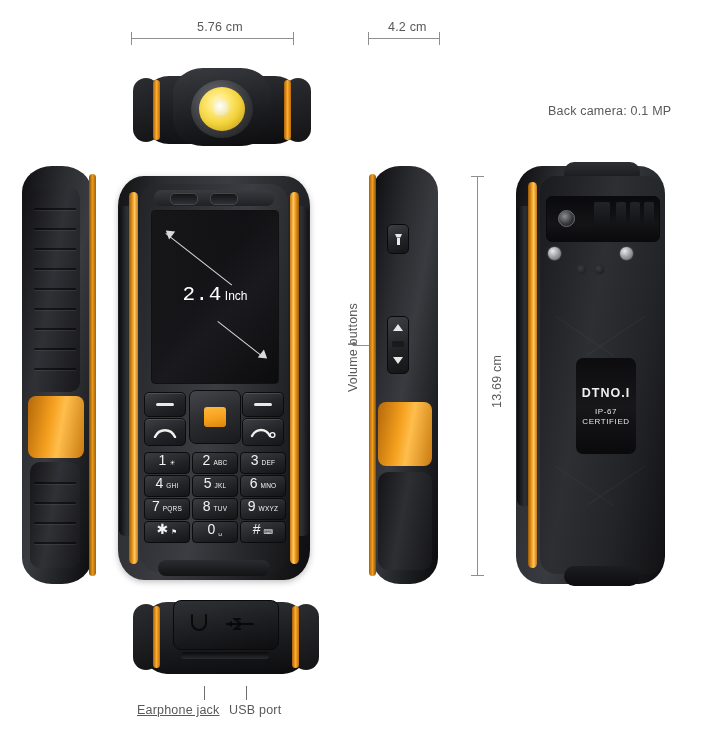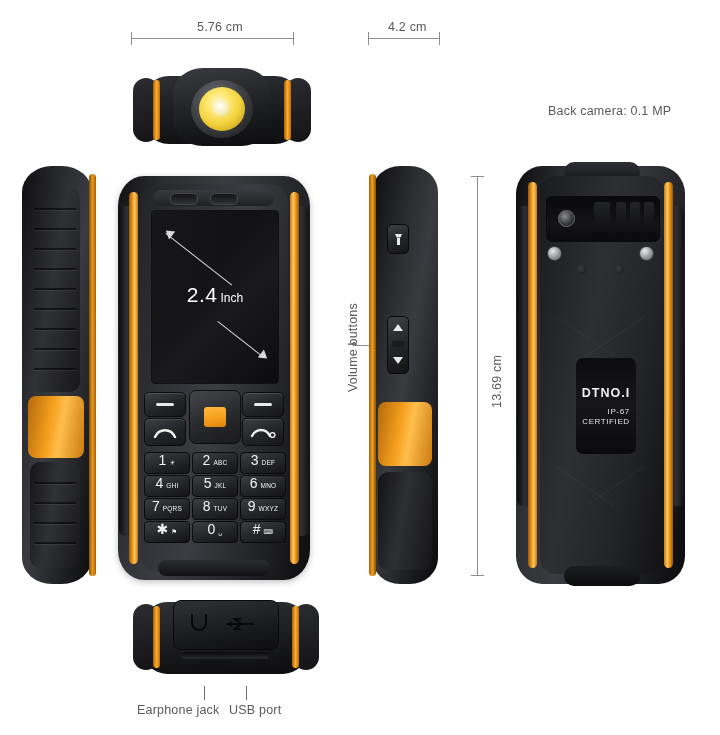--- a/index.html
+++ b/index.html
@@ -42,21 +42,21 @@
   .spk.a{left:52px;}
   .spk.b{left:92px;}
   .fv-screen{
     position:absolute;left:33px;top:34px;width:126px;height:172px;border-radius:4px;
     background:linear-gradient(135deg,#0a0a0c 0%,#131316 40%,#1a1a1e 60%,#0c0c0e 100%);
     border:1px solid #111;overflow:hidden;
   }
   .fv-screen-gloss{position:absolute;left:-20%;top:-30%;width:80%;height:160%;
     background:linear-gradient(115deg,rgba(255,255,255,.07),rgba(255,255,255,0) 60%);transform:rotate(8deg);}
   .screen-txt{position:absolute;left:0;right:0;top:72px;text-align:center;color:#fff;}
-  .screen-txt .num{font-size:21px;letter-spacing:.5px;}
+  .screen-txt .num{font-size:21px;letter-spacing:.5px;font-family:Liberation Mono, monospace;}
   .screen-txt .unit{font-size:12px;margin-left:3px;}
   .diag{position:absolute;height:1px;background:#d9d9d9;transform-origin:0 0;}
   .arrowhead{position:absolute;width:0;height:0;}
 
   .fv-keyarea{position:absolute;left:26px;top:214px;width:140px;height:170px;}
   .key{
     position:absolute;border-radius:5px;
     background:linear-gradient(160deg,#3e3f44,#232428 55%,#17171a);
     border:1px solid #0c0c0e;
     box-shadow:inset 0 1px 0 rgba(255,255,255,.12);
@@ -142,21 +142,21 @@
     background:linear-gradient(100deg,#0d0d0f,#2b2c30 30%,#3a3b40 50%,#1e1f22 76%,#0a0a0c);}
   .rv-ostrip{position:absolute;left:7px;top:8px;width:7px;height:402px;border-radius:4px;
     background:linear-gradient(90deg,#a85f08,#f0a01e 50%,#8a4f06);}
   .rv-btn{position:absolute;left:25px;border-radius:5px;
     background:linear-gradient(160deg,#3e3f44,#232428 55%,#151517);border:1px solid #0a0a0c;}
   .rv-orangeblock{position:absolute;left:16px;top:236px;width:54px;height:64px;border-radius:8px;
     background:linear-gradient(100deg,#b4680a,#f5a01e 40%,#ffbe4c 58%,#c97a10);}
   .tri{width:0;height:0;position:absolute;}
 
   
-  #back-view{left:516px;top:166px;width:169px;height:418px;}
+  #back-view{left:516px;top:166px;width:149px;height:418px;}
   .bk-outer{position:absolute;inset:0;border-radius:26px/28px;
     background:linear-gradient(100deg,#0e0e10 0%,#2b2c30 20%,#3a3b40 46%,#212226 74%,#0c0c0e 100%);}
   .bk-orange-l{position:absolute;left:12px;top:16px;width:9px;height:386px;border-radius:6px;
     background:linear-gradient(90deg,#9c5a08,#f6a322 45%,#ffc764 62%,#c57910);}
   .bk-orange-r{position:absolute;right:12px;top:16px;width:9px;height:386px;border-radius:6px;
     background:linear-gradient(90deg,#c57910,#ffc764 38%,#f6a322 55%,#9c5a08);}
   .bk-grip{position:absolute;width:16px;border-radius:6px;
     background:linear-gradient(90deg,#0b0b0d,#2f3035 50%,#121214);}
   .bk-grip.l{left:1px;}
   .bk-grip.r{right:1px;}
@@ -167,21 +167,21 @@
   .bk-lens{position:absolute;left:42px;top:44px;width:15px;height:15px;border-radius:50%;
     background:radial-gradient(circle at 38% 35%,#8d8e92,#3a3b3f 55%,#0d0d0f);
     border:1px solid #6e6f73;}
   .bk-vent{position:absolute;background:linear-gradient(180deg,#222328,#0d0d0f);border-radius:2px;}
   .screw{position:absolute;width:13px;height:13px;border-radius:50%;
     background:radial-gradient(circle at 36% 32%,#e9eaec,#9d9ea1 50%,#5d5e61 100%);border:1px solid #3c3d40;}
   .bk-label{position:absolute;left:60px;top:192px;width:60px;height:96px;border-radius:7px;
     background:linear-gradient(180deg,#0c0c0e,#17171a 50%,#0a0a0c);
     display:flex;flex-direction:column;align-items:center;justify-content:center;gap:7px;}
   .bk-brand{color:#efefef;font-size:12.5px;letter-spacing:1px;font-weight:700;}
-  .bk-cert{color:#e2e2e2;font-size:8px;line-height:1.25;text-align:right;letter-spacing:.6px;}
+  .bk-cert{color:#e2e2e2;font-size:8px;line-height:1.25;text-align:center;letter-spacing:.6px;}
   .bk-tex{position:absolute;height:1px;background:rgba(255,255,255,.045);transform-origin:0 0;}
   .bk-top{position:absolute;left:48px;top:-4px;width:76px;height:22px;border-radius:10px;
     background:linear-gradient(180deg,#2e2f33,#141416);}
   .bk-bot{position:absolute;left:48px;bottom:-2px;width:76px;height:20px;border-radius:10px;
     background:linear-gradient(180deg,#1c1d20,#0c0c0e);}
   .bk-smallcirc{position:absolute;width:9px;height:9px;border-radius:50%;
     background:radial-gradient(circle at 38% 35%,#3c3d41,#17171a);border:1px solid #2a2b2e;}
 </style>
 </head>
 <body>
@@ -411,14 +411,14 @@
     <path d="M2 8 h26" stroke="#090909" stroke-width="2" stroke-linecap="round"></path>
     <path d="M2 8 l5 -3 v6 Z" fill="#090909"></path>
     <path d="M16 8 l-6 -5 h5" stroke="#090909" stroke-width="2" fill="none" stroke-linecap="round"></path>
     <path d="M16 8 l-6 5 h5" stroke="#090909" stroke-width="2" fill="none" stroke-linecap="round"></path>
   </svg>
   <div class="bv-slot"></div>
 </div>
 
 <div class="ptr" style="left:204px;top:686px;height:14px;"></div>
 <div class="ptr" style="left:246px;top:686px;height:14px;"></div>
-<div class="abs lbl" style="left:137px;top:703px;">Earphone jack</div>
+<div class="abs lbl" style="left:137px;top:703px;text-decoration:underline;">Earphone jack</div>
 <div class="abs lbl" style="left:229px;top:703px;">USB port</div>
 
 </body></html>

